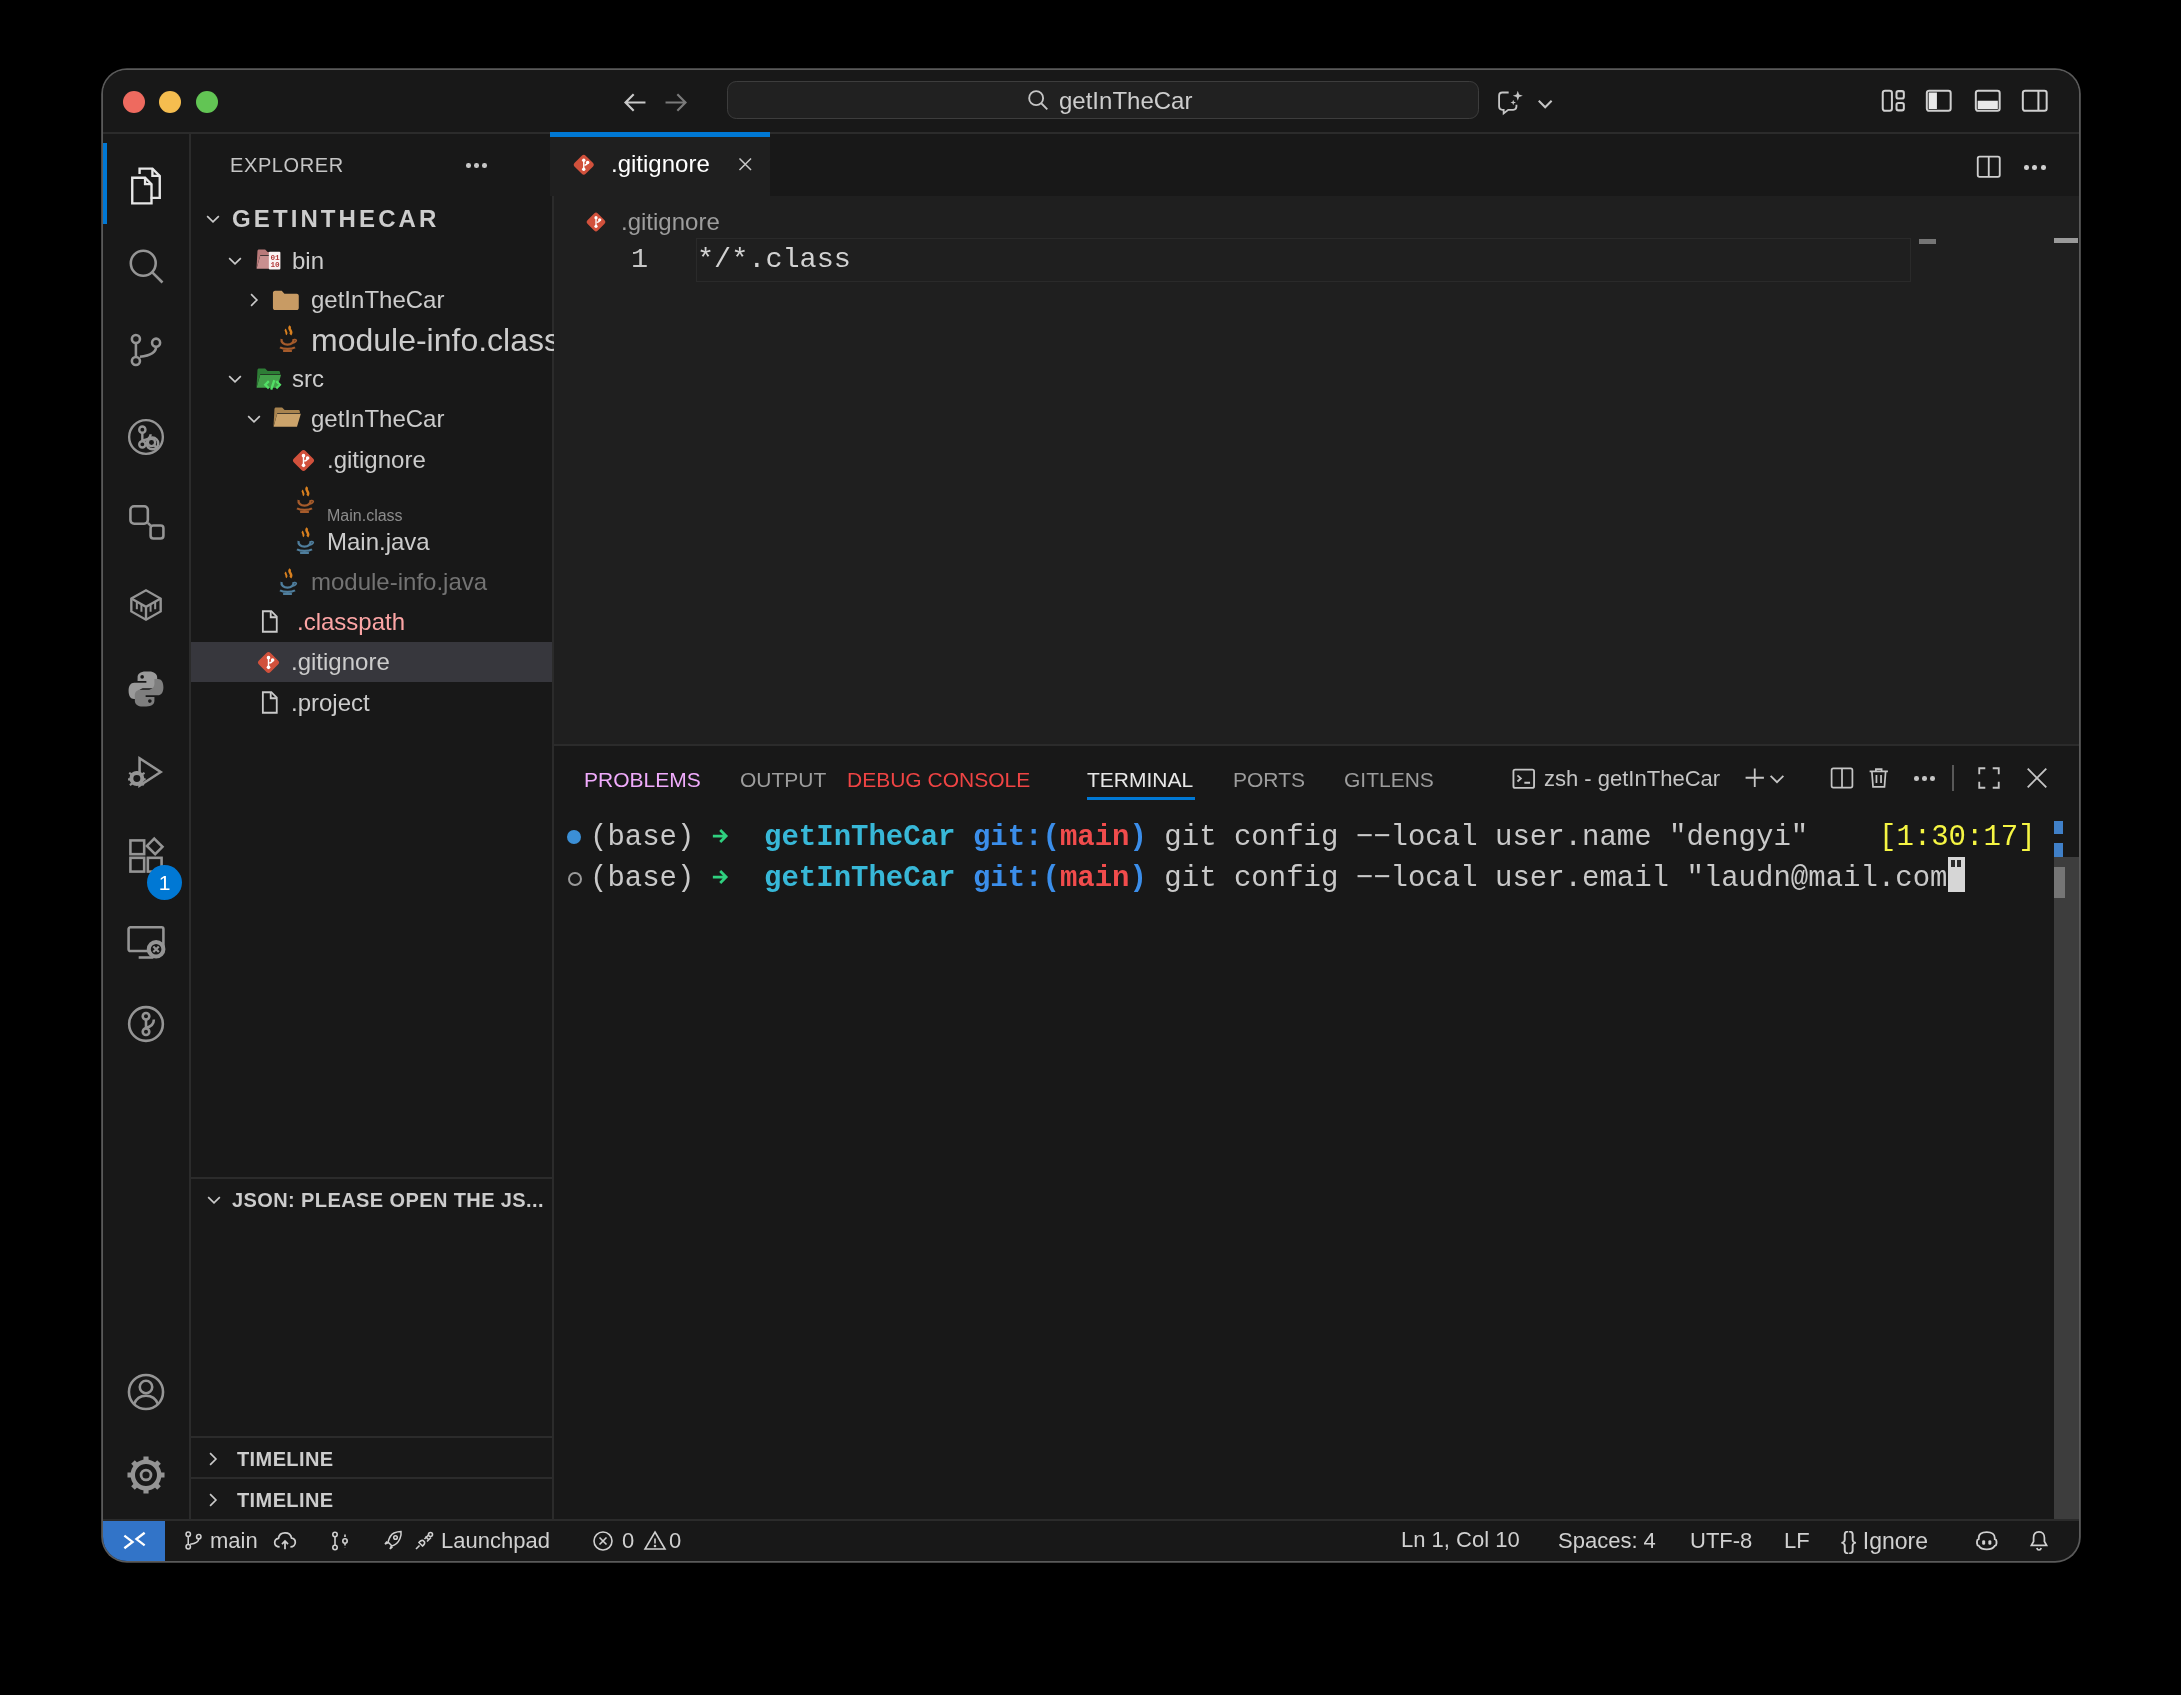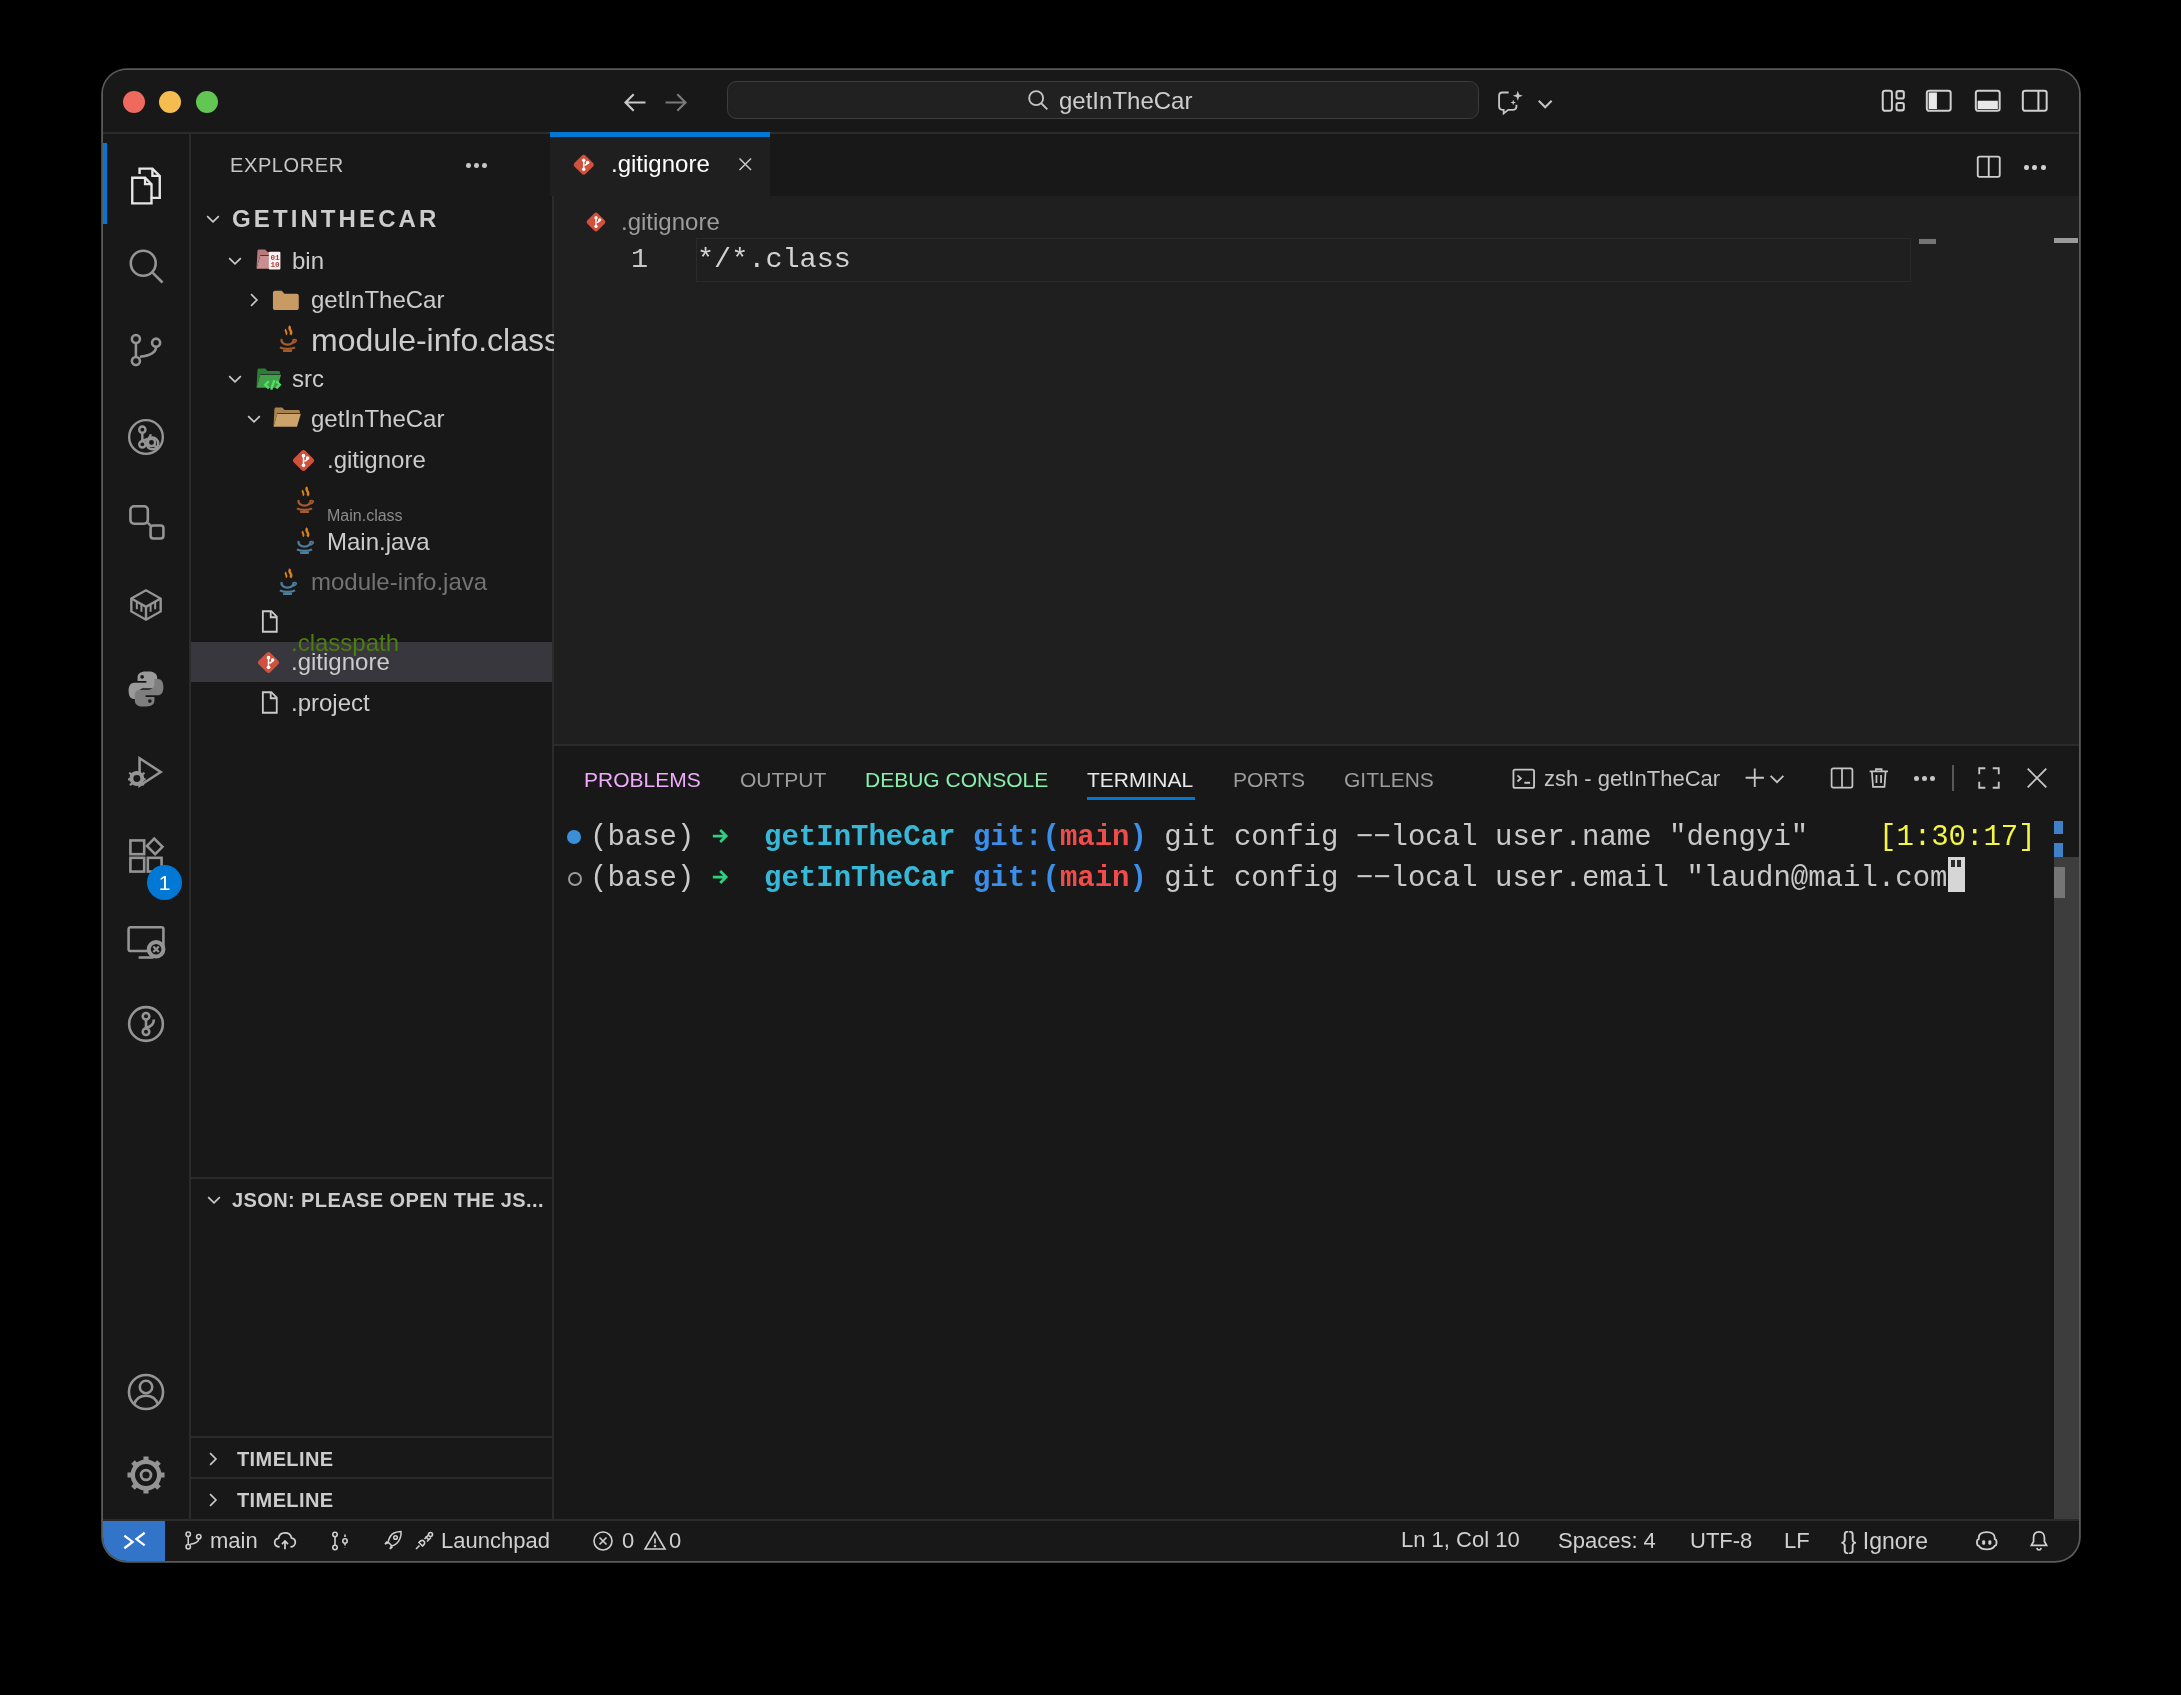--- a/index.html
+++ b/index.html
@@ -255,21 +255,21 @@
         <path d="M16.8 12.2c1.6-.6 2.6.2 1.6 1.4-.6.7-1.6 1-2.4 1" stroke="#4f7e9d" stroke-width="1.3"></path>
         <path d="M6.2 18.1c2.4 1.5 9.2 1.5 11.6 0" stroke="#4f7e9d" stroke-width="1.8"></path>
         <path d="M8.6 20.8h6.8" stroke="#4f7e9d" stroke-width="1.8"></path>
       </svg>
 <div class="t" style="left:208px;top:492px;height:40px;line-height:40px;font-size:24px;color:#737373;">module-info.java</div>
 
 <svg class="a" style="left:152px;top:537px;" width="29" height="29" viewBox="0 0 24 24" fill="none" stroke="#c9c9c9" stroke-width="1.5">
         <path d="M6.5 3.5h7L18 8v12.5H6.5z"></path>
         <path d="M13 3.5V8.5h5"></path>
       </svg>
-<div class="t" style="left:188px;top:532px;height:40px;line-height:40px;font-size:24px;color:#4d7c0f;margin-top:21px;">.classpath</div>
+<div class="t" style="left:194px;top:532px;height:40px;line-height:40px;font-size:24px;color:#fca5a5;">.classpath</div>
 
 <svg class="a" style="left:151px;top:578px;" width="29" height="29" viewBox="0 0 24 24">
         <rect x="5.2" y="5.2" width="13.6" height="13.6" rx="2.4" transform="rotate(45 12 12)" fill="#d1513c"></rect>
         <path d="M12 7.6v8.8" stroke="#fff" stroke-width="1.2"></path>
         <path d="M12.6 12.4c1.6-.2 2.6-1 2.8-2.4" stroke="#fff" stroke-width="1.2" fill="none"></path>
         <circle cx="12" cy="8" r="1.5" fill="#fff"></circle>
         <circle cx="12" cy="16" r="1.5" fill="#fff"></circle>
         <circle cx="15.4" cy="10" r="1.5" fill="#fff"></circle>
       </svg>
 <div class="t" style="left:188px;top:572px;height:40px;line-height:40px;font-size:24px;color:#cccccc;">.gitignore</div>
@@ -340,21 +340,21 @@
 <div class="t mono" style="left:594px;top:168px;height:44px;line-height:44px;font-size:28.5px;color:#d2d2d2;">*/*.class</div>
 
 <div class="a" style="left:1816px;top:169px;width:17.4px;height:4.6px;background:#757575;"></div>
 <div class="a" style="left:1951px;top:168px;width:24px;height:4.6px;background:#9a9a9a;"></div>
 </div>
 
 <div class="a brd" style="left:451px;top:674px;width:1525px;height:1.8px;"></div>
 <div id="panel">
 <div class="t" style="left:481px;top:684px;height:51px;line-height:51px;font-size:21px;color:#f0abfc;">PROBLEMS</div>
 <div class="t" style="left:637px;top:684px;height:51px;line-height:51px;font-size:21px;color:#9d9d9d;">OUTPUT</div>
-<div class="t" style="left:762px;top:684px;height:51px;line-height:51px;font-size:21px;color:#86efac;">DEBUG CONSOLE</div>
+<div class="t" style="left:744px;top:684px;height:51px;line-height:51px;font-size:21px;color:#ef4444;">DEBUG CONSOLE</div>
 <div class="t" style="left:984px;top:684px;height:51px;line-height:51px;font-size:21px;color:#e7e7e7;">TERMINAL</div>
 <div class="a" style="left:984px;top:727px;width:108px;height:2.8px;background:#0078d4;"></div>
 <div class="t" style="left:1130px;top:684px;height:51px;line-height:51px;font-size:21px;color:#9d9d9d;">PORTS</div>
 <div class="t" style="left:1241px;top:684px;height:51px;line-height:51px;font-size:21px;color:#9d9d9d;">GITLENS</div>
 
 <svg class="a" style="left:1407px;top:695px;" width="27.5" height="27.5" viewBox="0 0 24 24" fill="none" stroke="#c5c5c5" stroke-width="1.6">
         <rect x="3" y="4" width="18" height="16" rx="1.5"></rect>
         <path d="M6.5 9l3 2.7-3 2.7M12.5 15.5h5"></path>
       </svg>
 <div class="t" style="left:1441px;top:683px;height:51px;line-height:51px;font-size:22px;color:#c5c5c5;">zsh - getInTheCar</div>

